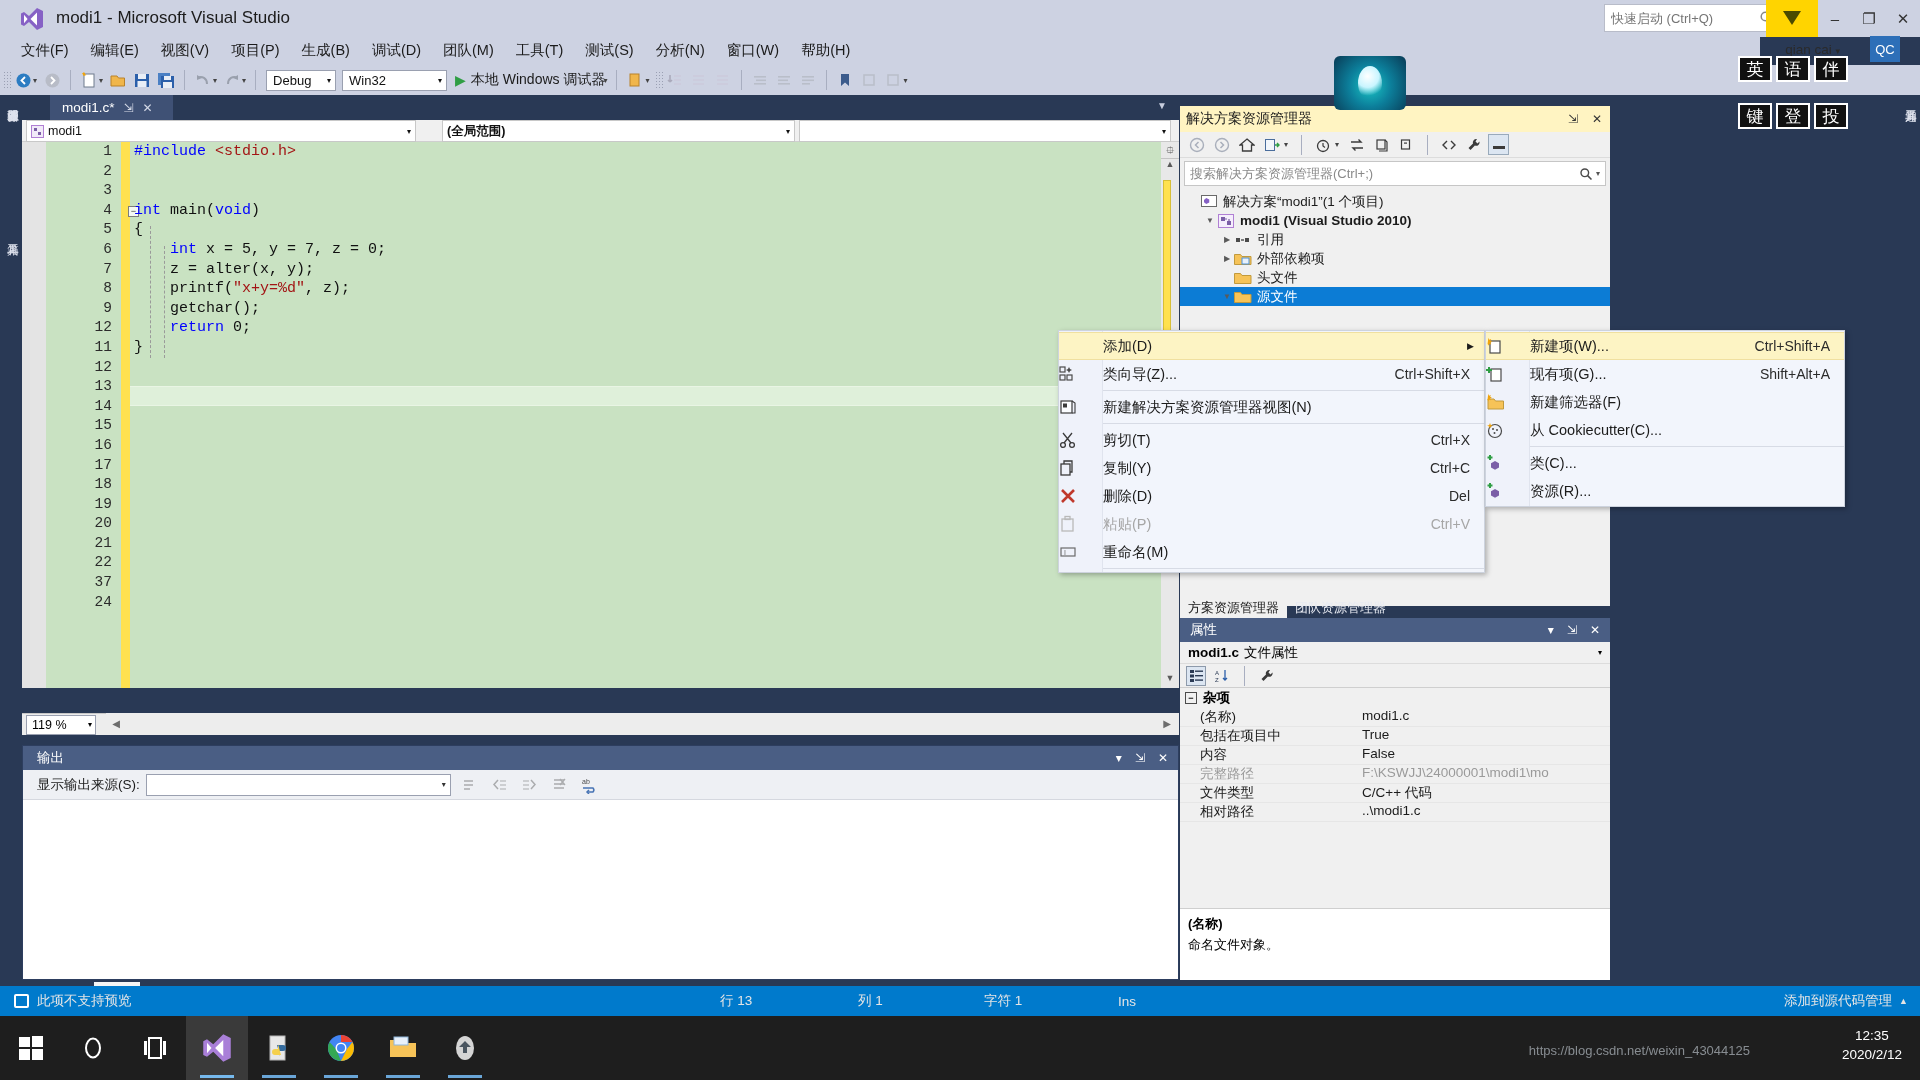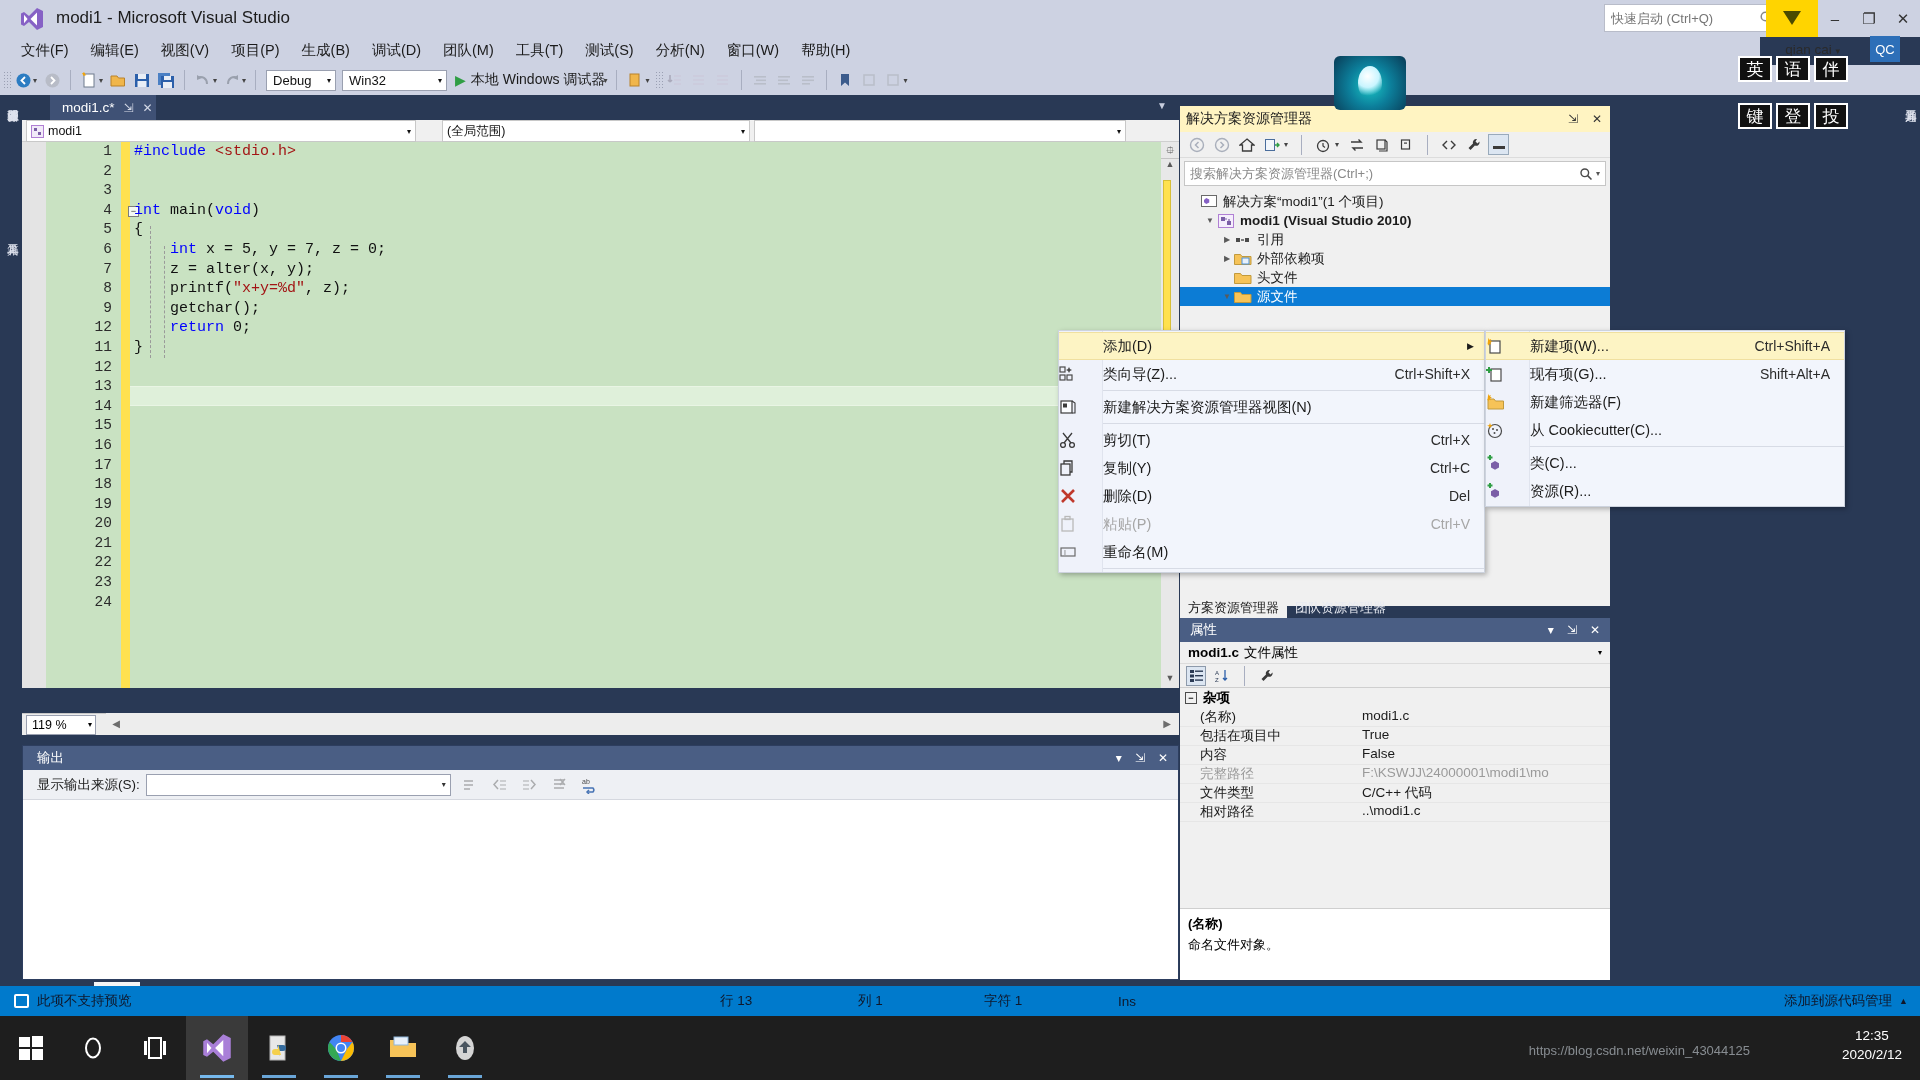--- a/index.html
+++ b/index.html
@@ -52,21 +52,21 @@
 
   
   .leftrail { position:absolute; left:0; top:95px; width:22px; height:640px; background:#293955;}
   .vtab { position:absolute; left:2px; width:18px; color:#dfe3ee; font-size:11.5px;
      writing-mode:vertical-rl; text-orientation:upright; letter-spacing:0px;}
 
   
   .editor-dock { position:absolute; left:22px; top:95px; width:1157px; height:640px; background:#293955;}
   .tabrow { position:absolute; left:0; top:0; height:25px; width:100%; }
   .tab { position:absolute; left:28px; top:0; height:25px; background:#3f5175; color:#ffffff;
-     display:flex; align-items:center; padding:0 3px 0 12px; font-size:13.5px; }
+     display:flex; align-items:center; padding:0 20px 0 12px; font-size:13.5px; }
   .tab .pin, .tab .x { margin-left:9px; font-size:12px; color:#d6dbe8;}
   .tabrow-caret { position:absolute; right:12px; top:5px; color:#c8cede; font-size:10px;}
   .navbar2 { position:absolute; left:0; top:25px; width:100%; height:22px; background:#f0f0f0;
      border-bottom:1px solid #cfcfcf; display:flex; }
   .nav-combo { height:22px; border:1px solid #c8c8c8; background:#fff; display:flex;align-items:center;
      justify-content:space-between; font-size:12.5px; padding:0 4px 0 4px; color:#111;}
   .nav-ico { width:13px;height:13px;margin-right:4px;}
   .code-area { position:absolute; left:0; top:47px; width:1157px; height:546px; background:#c9e2c2; overflow:hidden;}
   .gutter-gray { position:absolute; left:0; top:0; width:24px; height:100%; background:#e4e4e4;}
   .linenums { position:absolute; left:24px; top:0; width:72px; height:100%; background:#c9e2c2;
@@ -161,21 +161,21 @@
   .mi.hl { background:#fdf4c4; border-top:1px solid #f0e0a0; border-bottom:1px solid #f0e0a0;}
   .mi.dis .lb, .mi.dis .sc, .mi.dis .ic { color:#a6a6a6; }
   .msep { height:1px; background:#d7dbe5; margin:2px 0 2px 44px;}
   .mrail { position:absolute; left:0; top:0; width:44px; height:100%; background:#eff2fa; border-right:1px solid #e0e4ee;}
 
   .submenu { position:absolute; left:1485px; top:330px; width:360px; background:#f2f5fc;
      border:1px solid #cdd3de; box-shadow:2px 2px 5px rgba(0,0,0,.28); z-index:60; padding:1px 0;}
   .submenu .mi .ic { width:44px;}
 
   
-  .statusbar { position:absolute; left:0; bottom:64px; width:1920px; height:30px; background:#007acc; color:#0f172a;
+  .statusbar { position:absolute; left:0; bottom:64px; width:1920px; height:30px; background:#007acc; color:#e5e5e5;
      display:flex; align-items:center; font-size:13.5px;}
   .statusbar .sq { width:15px;height:14px;border:2px solid #fff;margin:0 8px 0 14px;border-radius:2px;}
   .st-item { position:absolute; font-size:13.5px;}
 
   
   .taskbar { position:absolute; left:0; bottom:0; width:1920px; height:64px; background:#1e1e1e;}
   .tbitem { position:absolute; top:0; width:62px; height:64px; display:flex;align-items:center;justify-content:center;}
   .tbitem.active { background:#3a3a3a;}
   .underline { position:absolute; bottom:2px; left:14px; width:34px; height:3px; background:#76b9ed;}
   .clock { position:absolute; right:18px; top:10px; text-align:center; color:#fff; font-size:13.5px; line-height:19px;}
@@ -409,21 +409,21 @@
       <div class="nav-combo" style="width:390px; margin-left:4px;">
         <span style="display:flex;align-items:center;">
           <svg class="nav-ico" viewBox="0 0 13 13">
               <rect x="0.5" y="0.5" width="12" height="12" fill="#f1eaf8" stroke="#b07fd4"></rect>
               <path d="M3 3 h3 v3 h-3z M7 7 h3 v3 h-3z" fill="#7b5ea7"></path>
             </svg>
           <span>modi1</span>
         </span>
         <span style="font-size:8px">▾</span>
       </div>
-      <div class="nav-combo" style="width:308px; margin-left:26px;">
+      <div class="nav-combo" style="width:353px; margin-left:26px;font-weight:bold;">
         <span>(全局范围)</span>
         <span style="font-size:8px">▾</span>
       </div>
       <div class="nav-combo" style="width:372px; margin-left:4px;">
         <span></span>
           <span style="font-size:8px">▾</span>
       </div>
     </div>
 
     <div class="code-area">
@@ -444,21 +444,21 @@
           <div>13</div>
           <div>14</div>
           <div>15</div>
           <div>16</div>
           <div>17</div>
           <div>18</div>
           <div>19</div>
           <div>20</div>
           <div>21</div>
           <div>22</div>
-          <div>23</div>
+          <div>37</div>
           <div>24</div>
         </div>
       <div class="ybar"></div>
       <div class="curline" style="top:244px;"></div>
       <div class="fold" style="top:64px;">−</div>
       <div class="vguide" style="top:84px; height:132px;"></div>
       <div class="vguide" style="left:142px; top:104px; height:112px;"></div>
       <div class="codetext" id="code-text">
           <div class="ln"><span class="k-blue">#include</span> <span class="k-dred">&lt;stdio.h&gt;</span></div>
           <div class="ln">&nbsp;</div>

